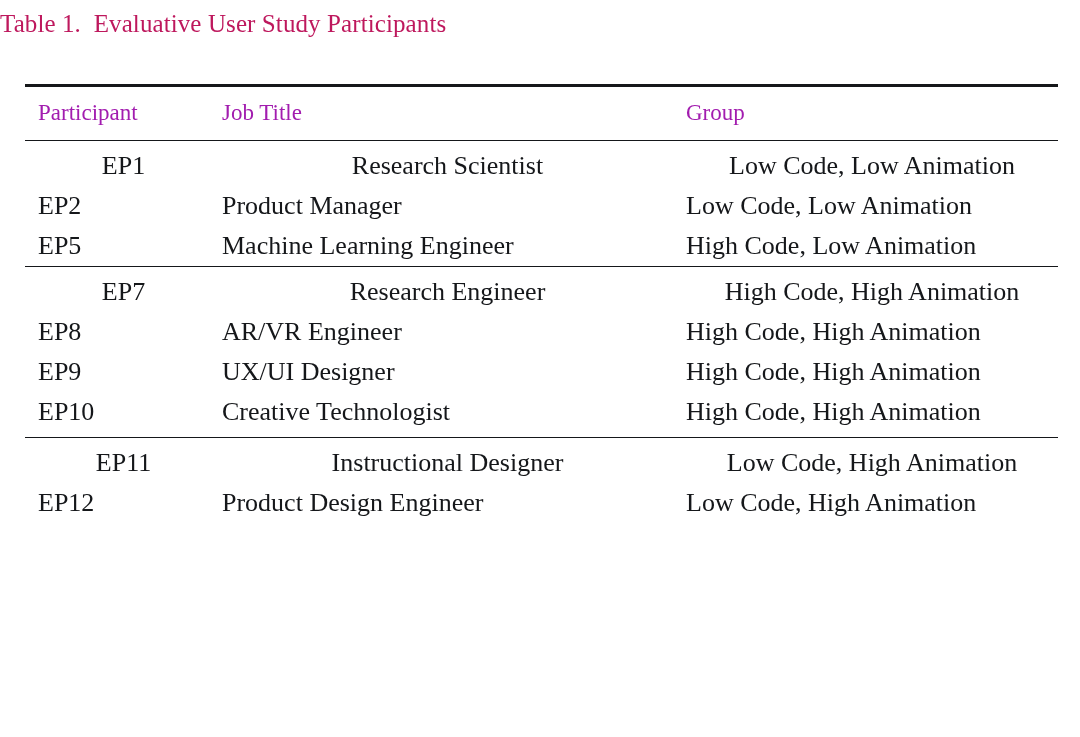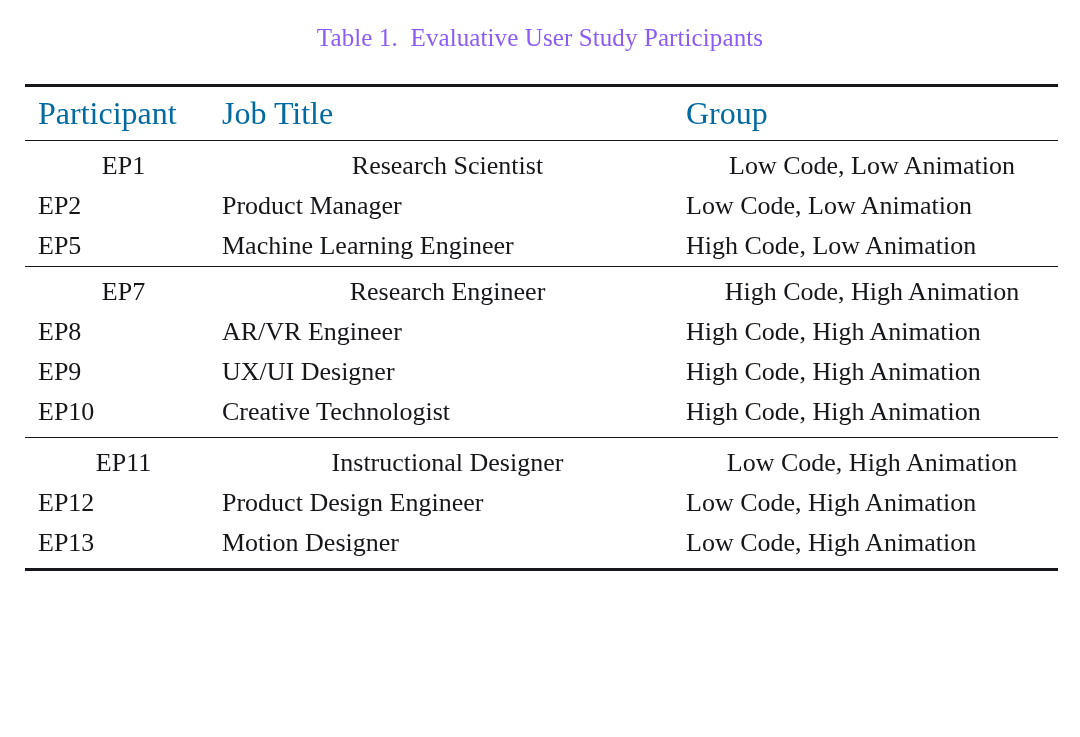--- a/index.html
+++ b/index.html
@@ -19,28 +19,27 @@
   .page {
     position: absolute;
     inset: 0;
     width: 1080px;
     height: 737px;
   }
 
   
   .table-caption {
     position: absolute;
-    top: 22px;
+    top: 8px;
     left: 0;
     width: 1080px;
-    text-align: center;
     font-size: 25px;
     line-height: 32px;
     letter-spacing: 0.1px;
-    color: #8b5cf6;
+    color: #be185d;
     white-space: pre;
   }
 
   
   .table-wrap {
     position: absolute;
     left: 25px;
     top: 84px;
     width: 1033px;
   }
@@ -52,24 +51,24 @@
     font-size: 26px;
   }
 
   table.data-table col.c-participant { width: 184px; }
   table.data-table col.c-job         { width: 464px; }
   table.data-table col.c-group       { width: 385px; }
 
   thead th {
     text-align: left;
     font-weight: normal;
-    font-size: 32px;
+    font-size: 23px;
     line-height: 30px;
     padding: 11px 0 12px 13px;
-    color: #0369a1;
+    color: #a21caf;
     white-space: nowrap;
   }
 
   
   thead tr.head-row th {
     border-top: 3px solid #15171a;
     border-bottom: 1.6px solid #15171a;
   }
 
   tbody td {
@@ -157,22 +156,17 @@
           <tr class="group-start group-sep">
             <td><span class="cell-text">EP11</span></td>
             <td><span class="cell-text">Instructional Designer</span></td>
             <td><span class="cell-text">Low Code, High Animation</span></td>
           </tr>
           <tr>
             <td><span class="cell-text">EP12</span></td>
             <td><span class="cell-text">Product Design Engineer</span></td>
             <td><span class="cell-text">Low Code, High Animation</span></td>
           </tr>
-          <tr class="group-end last-row">
-            <td><span class="cell-text">EP13</span></td>
-            <td><span class="cell-text">Motion Designer</span></td>
-            <td><span class="cell-text">Low Code, High Animation</span></td>
-          </tr>
         </tbody>
     </table>
   </div>
 
 </div>
 
 </body></html>

